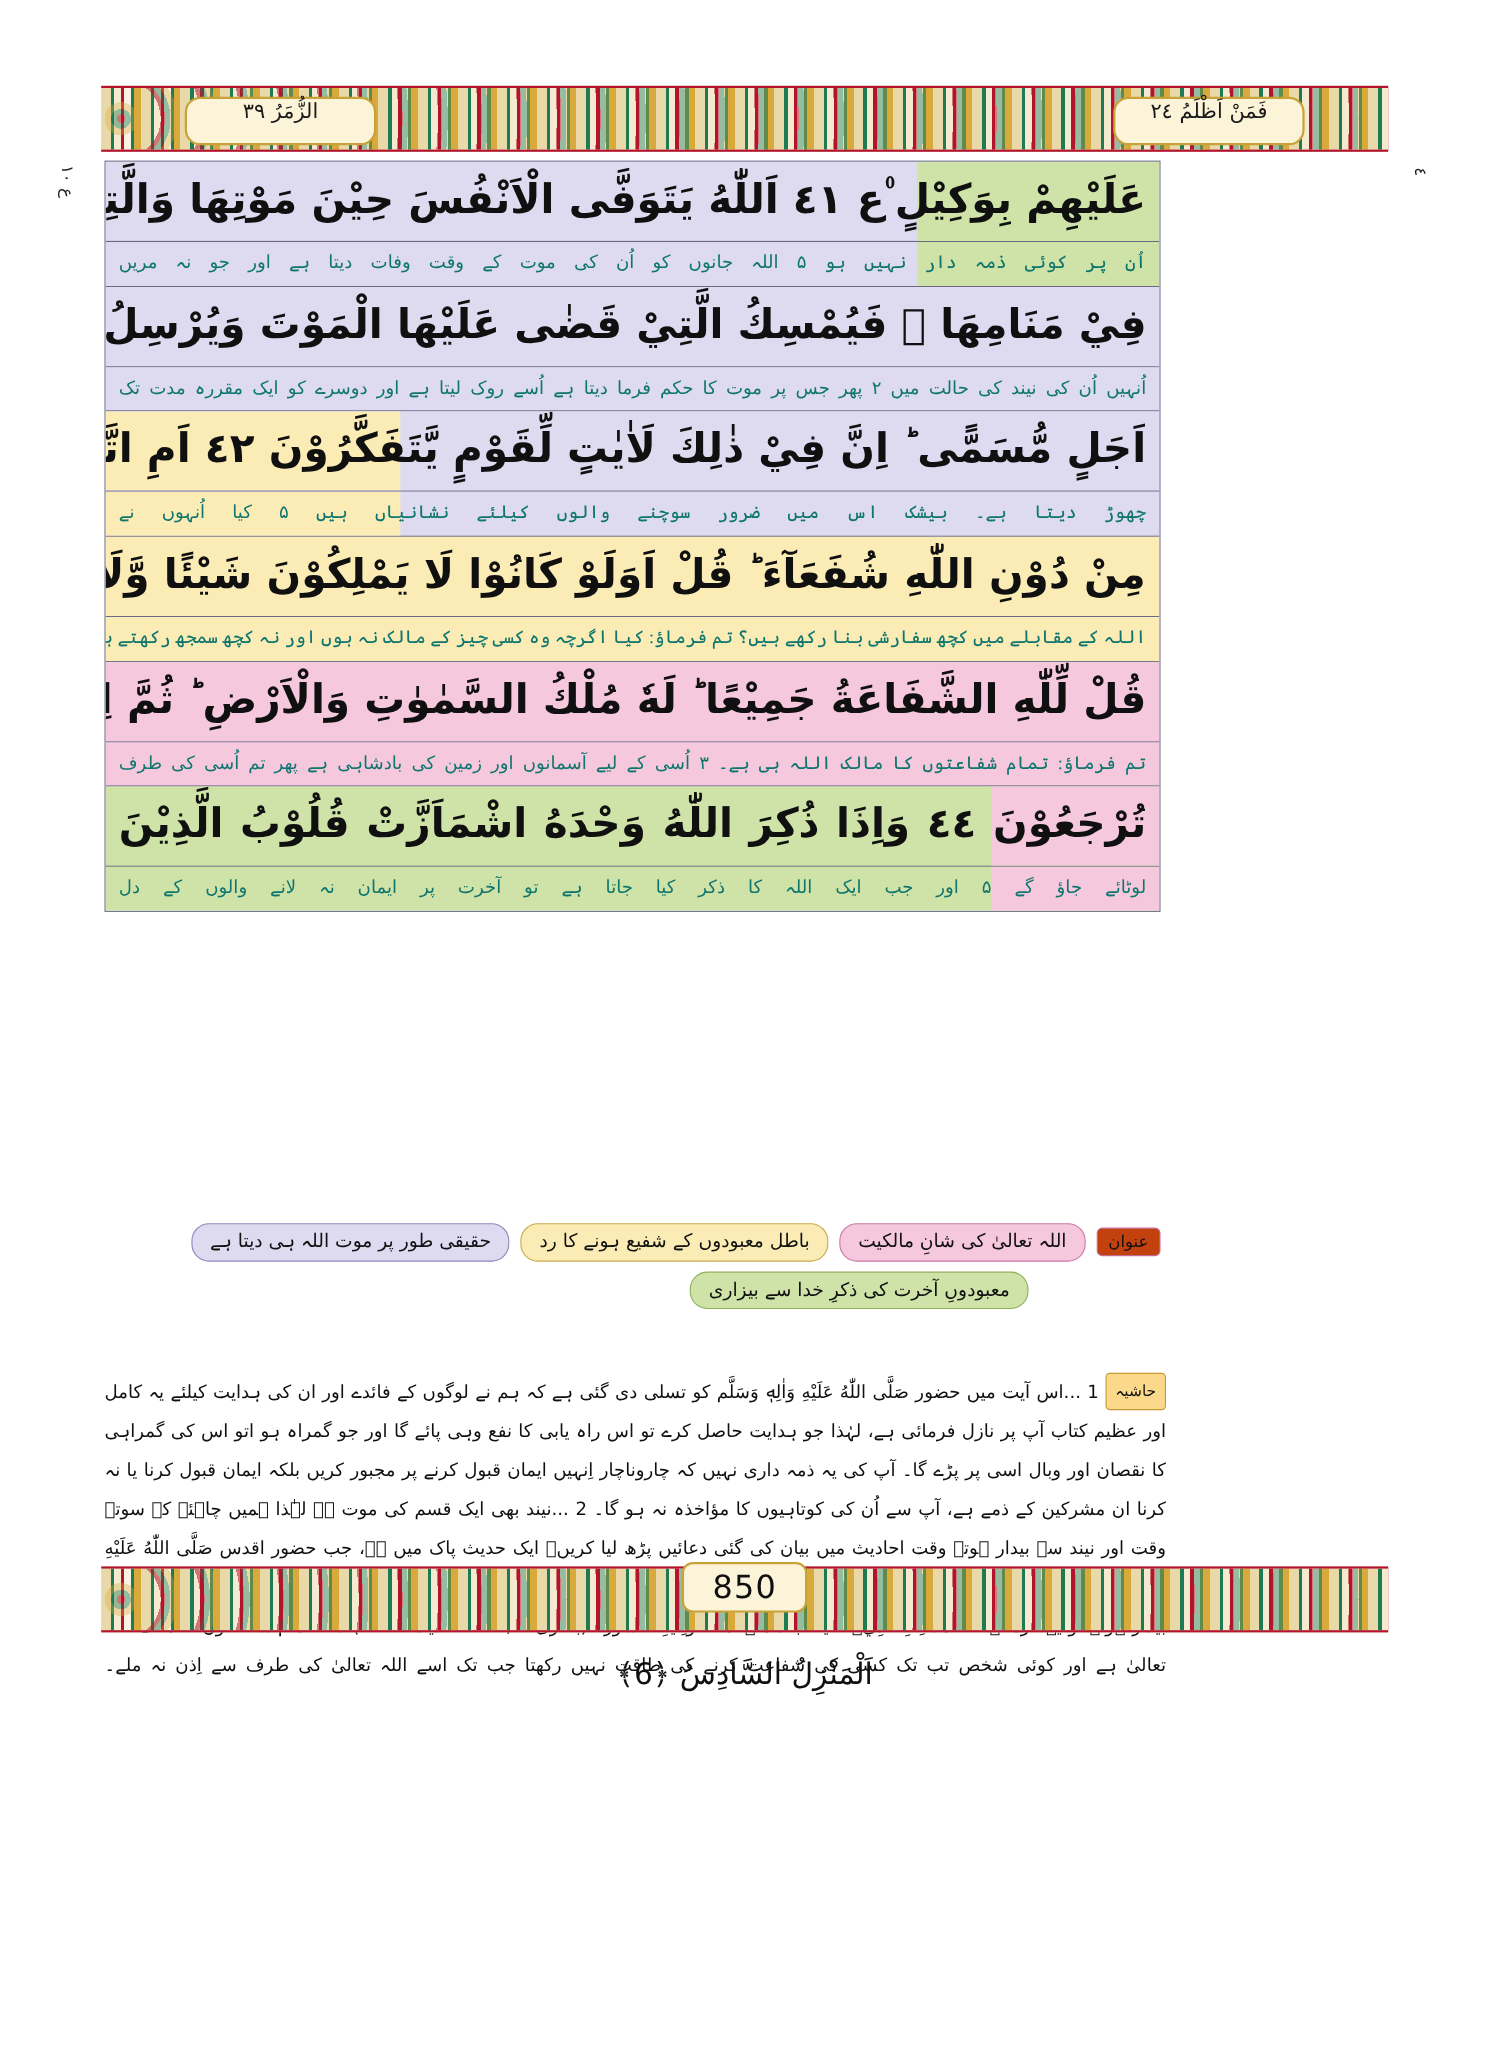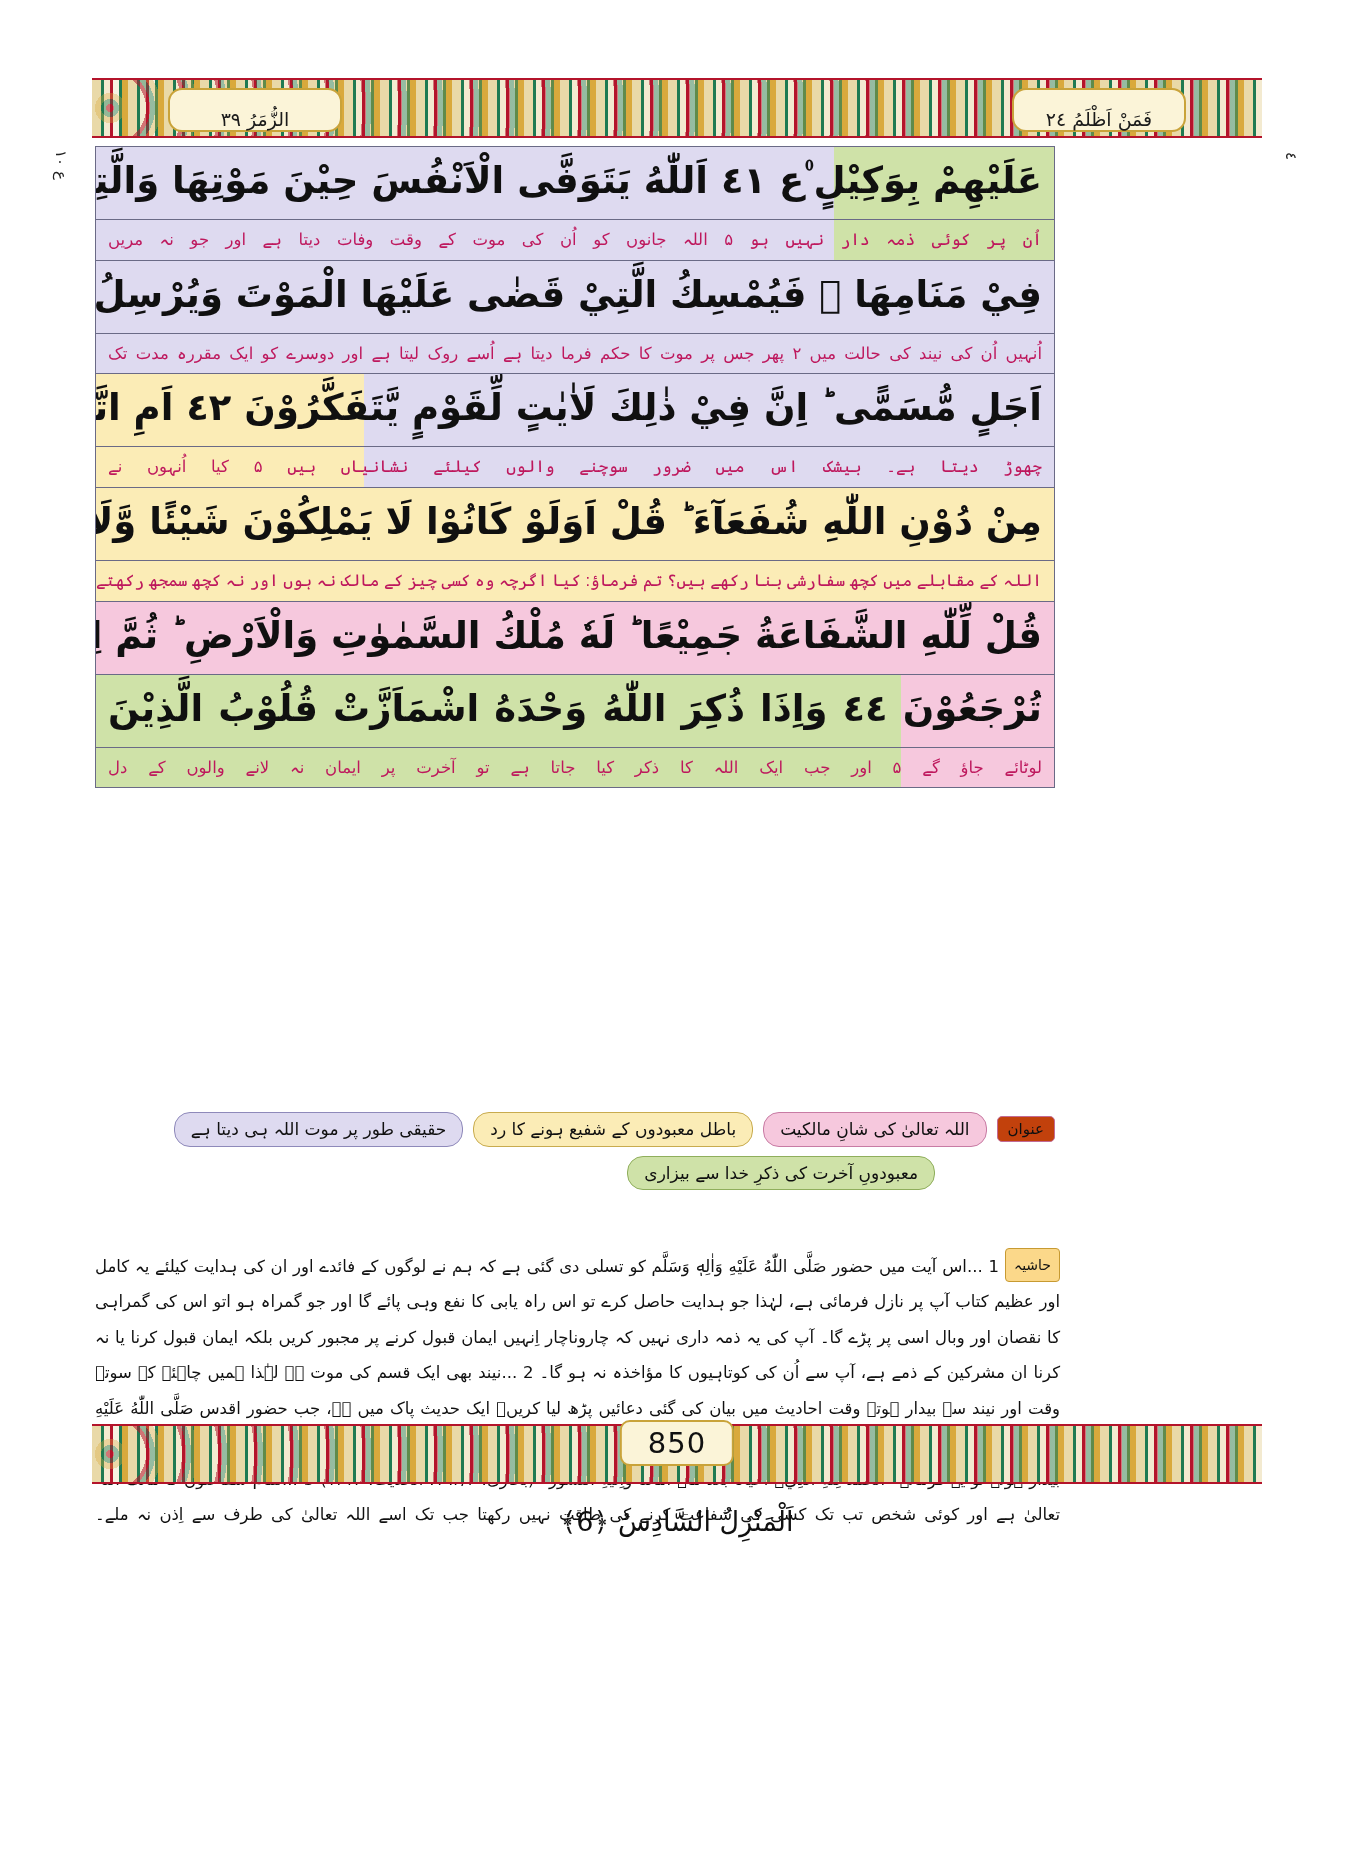--- a/index.html
+++ b/index.html
@@ -45,21 +45,21 @@
   }
   .ornament-top{top:78px;}
   .ornament-bottom{top:1424px;}
 
   .hdr-cartouche{
     position:absolute;top:88px;
     height:40px;
     background:#fbf4d8;
     border:2px solid #c9a33a;
     border-radius:14px;
-    display:flex;align-items:flex-end;justify-content:center;
+    display:flex;align-items:flex-start;justify-content:center;
     padding:0 16px;
     z-index:6;
     direction:rtl;
     font-family:"DejaVu Sans","Liberation Sans",sans-serif;
     font-size:19px;color:#1a1a1a;white-space:nowrap;
   }
   .hdr-surah{left:168px;min-width:138px;}
   .hdr-para{right:168px;min-width:138px;}
 
   .side-mark{
@@ -97,26 +97,26 @@
     text-align-last:justify;
     font-family:"DejaVu Sans","Liberation Sans",sans-serif;
     font-weight:700;
     border-bottom:1px solid #6a6a86;
     white-space:nowrap;
     overflow:hidden;
   }
   .ur-row{
     font-size:16.5px;
     line-height:1.6;
-    color:#be185d;
+    color:#0f766e;
     padding:6px 12px 7px 12px;
     text-align:justify;
     text-align-last:justify;
     border-bottom:1px solid #6a6a86;
-    font-family:Liberation Sans, sans-serif;
+    font-family:Liberation Serif, serif;
     white-space:nowrap;
     overflow:hidden;
   }
   .row:last-child{border-bottom:none;}
 
   
   .split{position:absolute;top:0;bottom:0;z-index:0;}
   .rowtext{position:relative;z-index:1;}
 
   .bg-lav{background:#dedaf0;}
@@ -260,20 +260,23 @@
     <div class="row ar-row bg-yel">
       <div class="rowtext">مِنْ دُوْنِ اللّٰهِ شُفَعَآءَ ؕ قُلْ اَوَلَوْ كَانُوْا لَا يَمْلِكُوْنَ شَيْئًا وَّلَا يَعْقِلُوْنَ ٤٣</div>
     </div>
     <div class="row ur-row bg-yel">
       <div class="rowtext">اللہ کے مقابلے میں کچھ سفارشی بنا رکھے ہیں؟ تم فرماؤ: کیا اگرچہ وہ کسی چیز کے مالک نہ ہوں اور نہ کچھ سمجھ رکھتے ہوں ۵</div>
     </div>
 
     <div class="row ar-row bg-pnk">
       <div class="rowtext">قُلْ لِّلّٰهِ الشَّفَاعَةُ جَمِيْعًا ؕ لَهٗ مُلْكُ السَّمٰوٰتِ وَالْاَرْضِ ؕ ثُمَّ اِلَيْهِ</div>
     </div>
+    <div class="row ur-row bg-pnk">
+      <div class="rowtext">تم فرماؤ: تمام شفاعتوں کا مالک اللہ ہی ہے۔ ۳ اُسی کے لیے آسمانوں اور زمین کی بادشاہی ہے پھر تم اُسی کی طرف</div>
+    </div>
 
     <div class="row ar-row bg-grn">
       <div class="split bg-pnk" style="right:0;width:16%;"></div>
       <div class="rowtext">تُرْجَعُوْنَ ٤٤ وَاِذَا ذُكِرَ اللّٰهُ وَحْدَهُ اشْمَاَزَّتْ قُلُوْبُ الَّذِيْنَ</div>
     </div>
     <div class="row ur-row bg-grn">
       <div class="split bg-pnk" style="right:0;width:16%;"></div>
       <div class="rowtext">لوٹائے جاؤ گے ۵ اور جب ایک اللہ کا ذکر کیا جاتا ہے تو آخرت پر ایمان نہ لانے والوں کے دل</div>
     </div>
 

